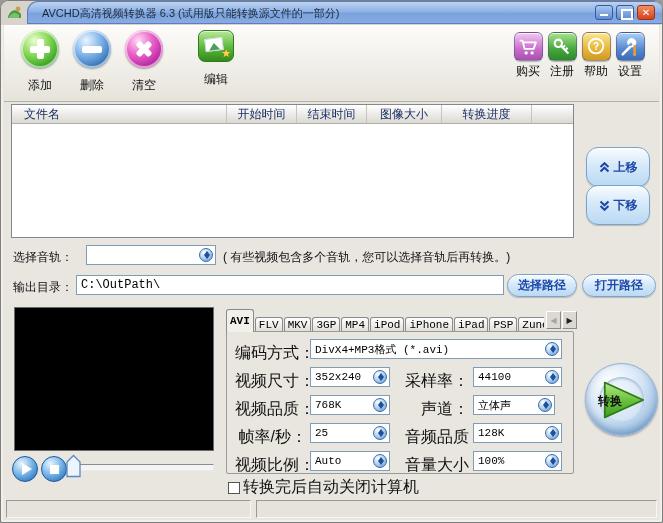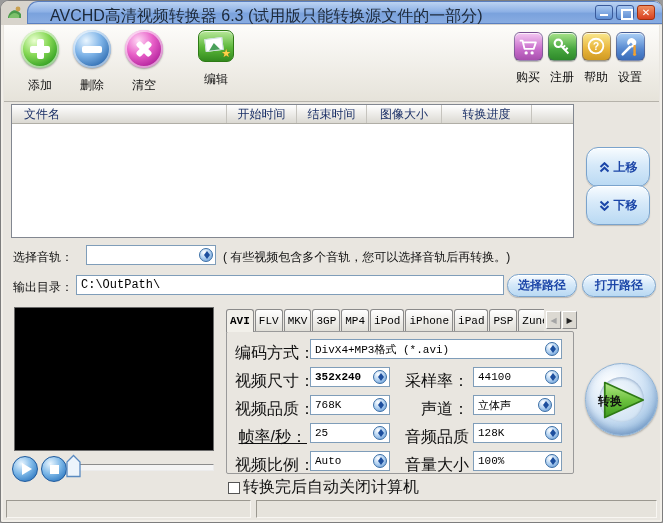--- a/index.html
+++ b/index.html
@@ -12,21 +12,21 @@
   }
   
   .titlebar{ position:absolute; top:0; left:0; right:0; height:24px; background:#d8d4cc; }
   .titlepill{
     position:absolute; left:26px; top:0; right:0; height:23px;
     background:linear-gradient(#bcd3f2 0%, #8fb2e6 45%, #7aa2dd 55%, #88ace2 100%);
     border:1px solid #5a7fc0; border-radius:11px 8px 0 0; border-right:none;
   }
   .app-icon{ position:absolute; left:5px; top:3px; width:17px; height:17px; }
   .title-text{
-    position:absolute; left:14px; top:4px; font-size:16px; color:#1c2838; white-space:nowrap;margin-left:8px;
+    position:absolute; left:14px; top:4px; font-size:11px; color:#1c2838; white-space:nowrap;
   }
   .winbtns{ position:absolute; right:7px; top:4px; display:flex; gap:3px; }
   .wbtn{ width:18px; height:15px; border-radius:3px; border:1px solid #3a5a9a;
     background:linear-gradient(#a8c8f2,#5c8cd2); position:relative; cursor:default; }
   .wbtn.close{ background:linear-gradient(#f09060,#d84020); border-color:#a03010; }
   .wbtn.min::after{ content:""; position:absolute; left:4px; bottom:3px; width:8px; height:2px; background:#fff; }
   .wbtn.max::after{ content:""; position:absolute; left:4px; top:3px; width:8px; height:7px; border:2px solid #fff; }
   .wbtn.close::after{ content:"✕"; position:absolute; left:0; right:0; top:0; text-align:center;
     color:#fff; font-size:10px; font-weight:bold; line-height:14px; }
   
@@ -51,21 +51,21 @@
     background:linear-gradient(#b8e89a,#5cb83a 55%,#338a1e); border:1px solid #2e7a16;
     box-shadow:inset 0 1px 0 rgba(255,255,255,.6); }
   .edit-ic .photo{ position:absolute; left:6px; top:7px; width:18px; height:13px; background:#fff;
     border:1px solid #cdd; transform:rotate(-7deg); overflow:hidden; }
   .edit-ic .photo::after{ content:""; position:absolute; left:1px; bottom:-2px; width:0; height:0;
     border-left:7px solid transparent; border-right:7px solid transparent; border-bottom:9px solid #4aa05a; }
   .edit-ic .star{ position:absolute; right:2px; bottom:1px; color:#ffd24a; font-size:11px;
     text-shadow:0 0 1px #a06a00; }
   .tgroup-right{ position:absolute; right:12px; top:7px; display:flex; }
   .sqitem{ width:34px; display:flex; flex-direction:column; align-items:center; cursor:default; }
-  .sqitem .cap{ font-size:12px; color:#111; margin-top:8px; }
+  .sqitem .cap{ font-size:12px; color:#111; margin-top:2px; }
   .sq{ width:29px; height:29px; border-radius:6px; border:1px solid rgba(80,80,120,.55);
     box-shadow:inset 0 1px 0 rgba(255,255,255,.7), 0 1px 1px rgba(0,0,0,.25);
     display:flex; align-items:center; justify-content:center; }
   .sq.buy{ background:linear-gradient(#f4c8f2,#c86ecb 60%,#a850ae); }
   .sq.reg{ background:linear-gradient(#a8e48a,#46a63e 60%,#2e8a2a); }
   .sq.hlp{ background:linear-gradient(#fae88e,#e8b43a 60%,#d09a22); }
   .sq.set{ background:linear-gradient(#acd0f6,#5688d0 60%,#3a6cb8); }
   
   .filetable{ position:absolute; left:10px; top:103px; width:563px; height:134px;
     border:1px solid #828790; background:#fff; }
@@ -111,21 +111,21 @@
   #play-btn{ left:11px; top:455px; } #stop-btn{ left:40px; top:455px; }
   .play-glyph{ width:0; height:0; border-left:10px solid #fff; border-top:6px solid transparent;
     border-bottom:6px solid transparent; margin-left:3px; }
   .stop-glyph{ width:9px; height:9px; background:#fff; }
   .track{ position:absolute; left:76px; top:463px; width:137px; height:7px; background:#f4f4f4;
     border:1px solid; border-color:#8c8c8c #ececec #ececec #8c8c8c; }
   .thumb{ position:absolute; left:65px; top:453px; }
   
   .tabstrip{ position:absolute; left:225px; top:308px; width:318px; height:23px;
     display:flex; align-items:flex-end; white-space:nowrap; overflow:hidden; }
-  .tab{ height:23px; padding:0 3px; margin-right:1px; display:flex; align-items:center;
+  .tab{ height:15px; padding:0 3px; margin-right:1px; display:flex; align-items:center;
     border:1px solid #8a8a8a; border-bottom:none; border-radius:3px 3px 0 0;
     background:linear-gradient(#ffffff,#dfddd6); font-family:"Liberation Mono","DejaVu Sans Mono",monospace;
     font-size:11px; color:#000; cursor:default; }
   .tab.sel{ height:23px; background:#f2f0ea; position:relative; z-index:3; font-weight:bold; }
   .tabscroll{ position:absolute; left:544px; top:310px; display:flex; }
   .tsb{ width:15px; height:18px; background:#dcd9d2; border:1px solid; margin-left:1px;
     border-color:#ffffff #8a8a8a #8a8a8a #ffffff; font-size:8px; display:flex; align-items:center;
     justify-content:center; cursor:default; }
   .tsb.dis{ color:#a5a5a5; } .tsb.en{ color:#222; }
   .panel{ position:absolute; left:225px; top:330px; width:348px; height:143px;
@@ -309,42 +309,42 @@
 
   <div class="panel">
 
     <span class="lbl rlabel" style="left:8px; top:11px; width:72px;">编码方式：</span>
     <div class="combo" style="left:83px; top:7px; width:252px;">
       <span>DivX4+MP3格式 (*.avi)</span>
       <span class="spin"></span>
     </div>
 
     <span class="lbl rlabel" style="left:8px; top:39px; width:72px;">视频尺寸：</span>
-    <div class="combo" style="left:83px; top:35px; width:80px;font-weight:bold;">
+    <div class="combo" style="left:83px; top:35px; width:80px;">
       <span>352x240</span>
       <span class="spin"></span>
     </div>
     <span class="lbl rlabel" style="left:178px; top:39px; width:64px;">采样率：</span>
     <div class="combo" style="left:246px; top:35px; width:89px;">
       <span>44100</span>
       <span class="spin"></span>
     </div>
 
     <span class="lbl rlabel" style="left:8px; top:67px; width:72px;">视频品质：</span>
     <div class="combo" style="left:83px; top:63px; width:80px;">
       <span>768K</span>
       <span class="spin"></span>
     </div>
     <span class="lbl rlabel" style="left:178px; top:67px; width:64px;">声道：</span>
     <div class="combo" style="left:246px; top:63px; width:82px;">
       <span>立体声</span>
       <span class="spin"></span>
     </div>
 
-    <span class="lbl rlabel" style="left:8px; top:95px; width:72px;text-decoration:underline;">帧率/秒：</span>
+    <span class="lbl rlabel" style="left:8px; top:95px; width:72px;">帧率/秒：</span>
     <div class="combo" style="left:83px; top:91px; width:80px;">
       <span>25</span>
       <span class="spin"></span>
     </div>
     <span class="lbl rlabel" style="left:178px; top:95px; width:64px;">音频品质：</span>
     <div class="combo" style="left:246px; top:91px; width:89px;">
       <span>128K</span>
       <span class="spin"></span>
     </div>
 

